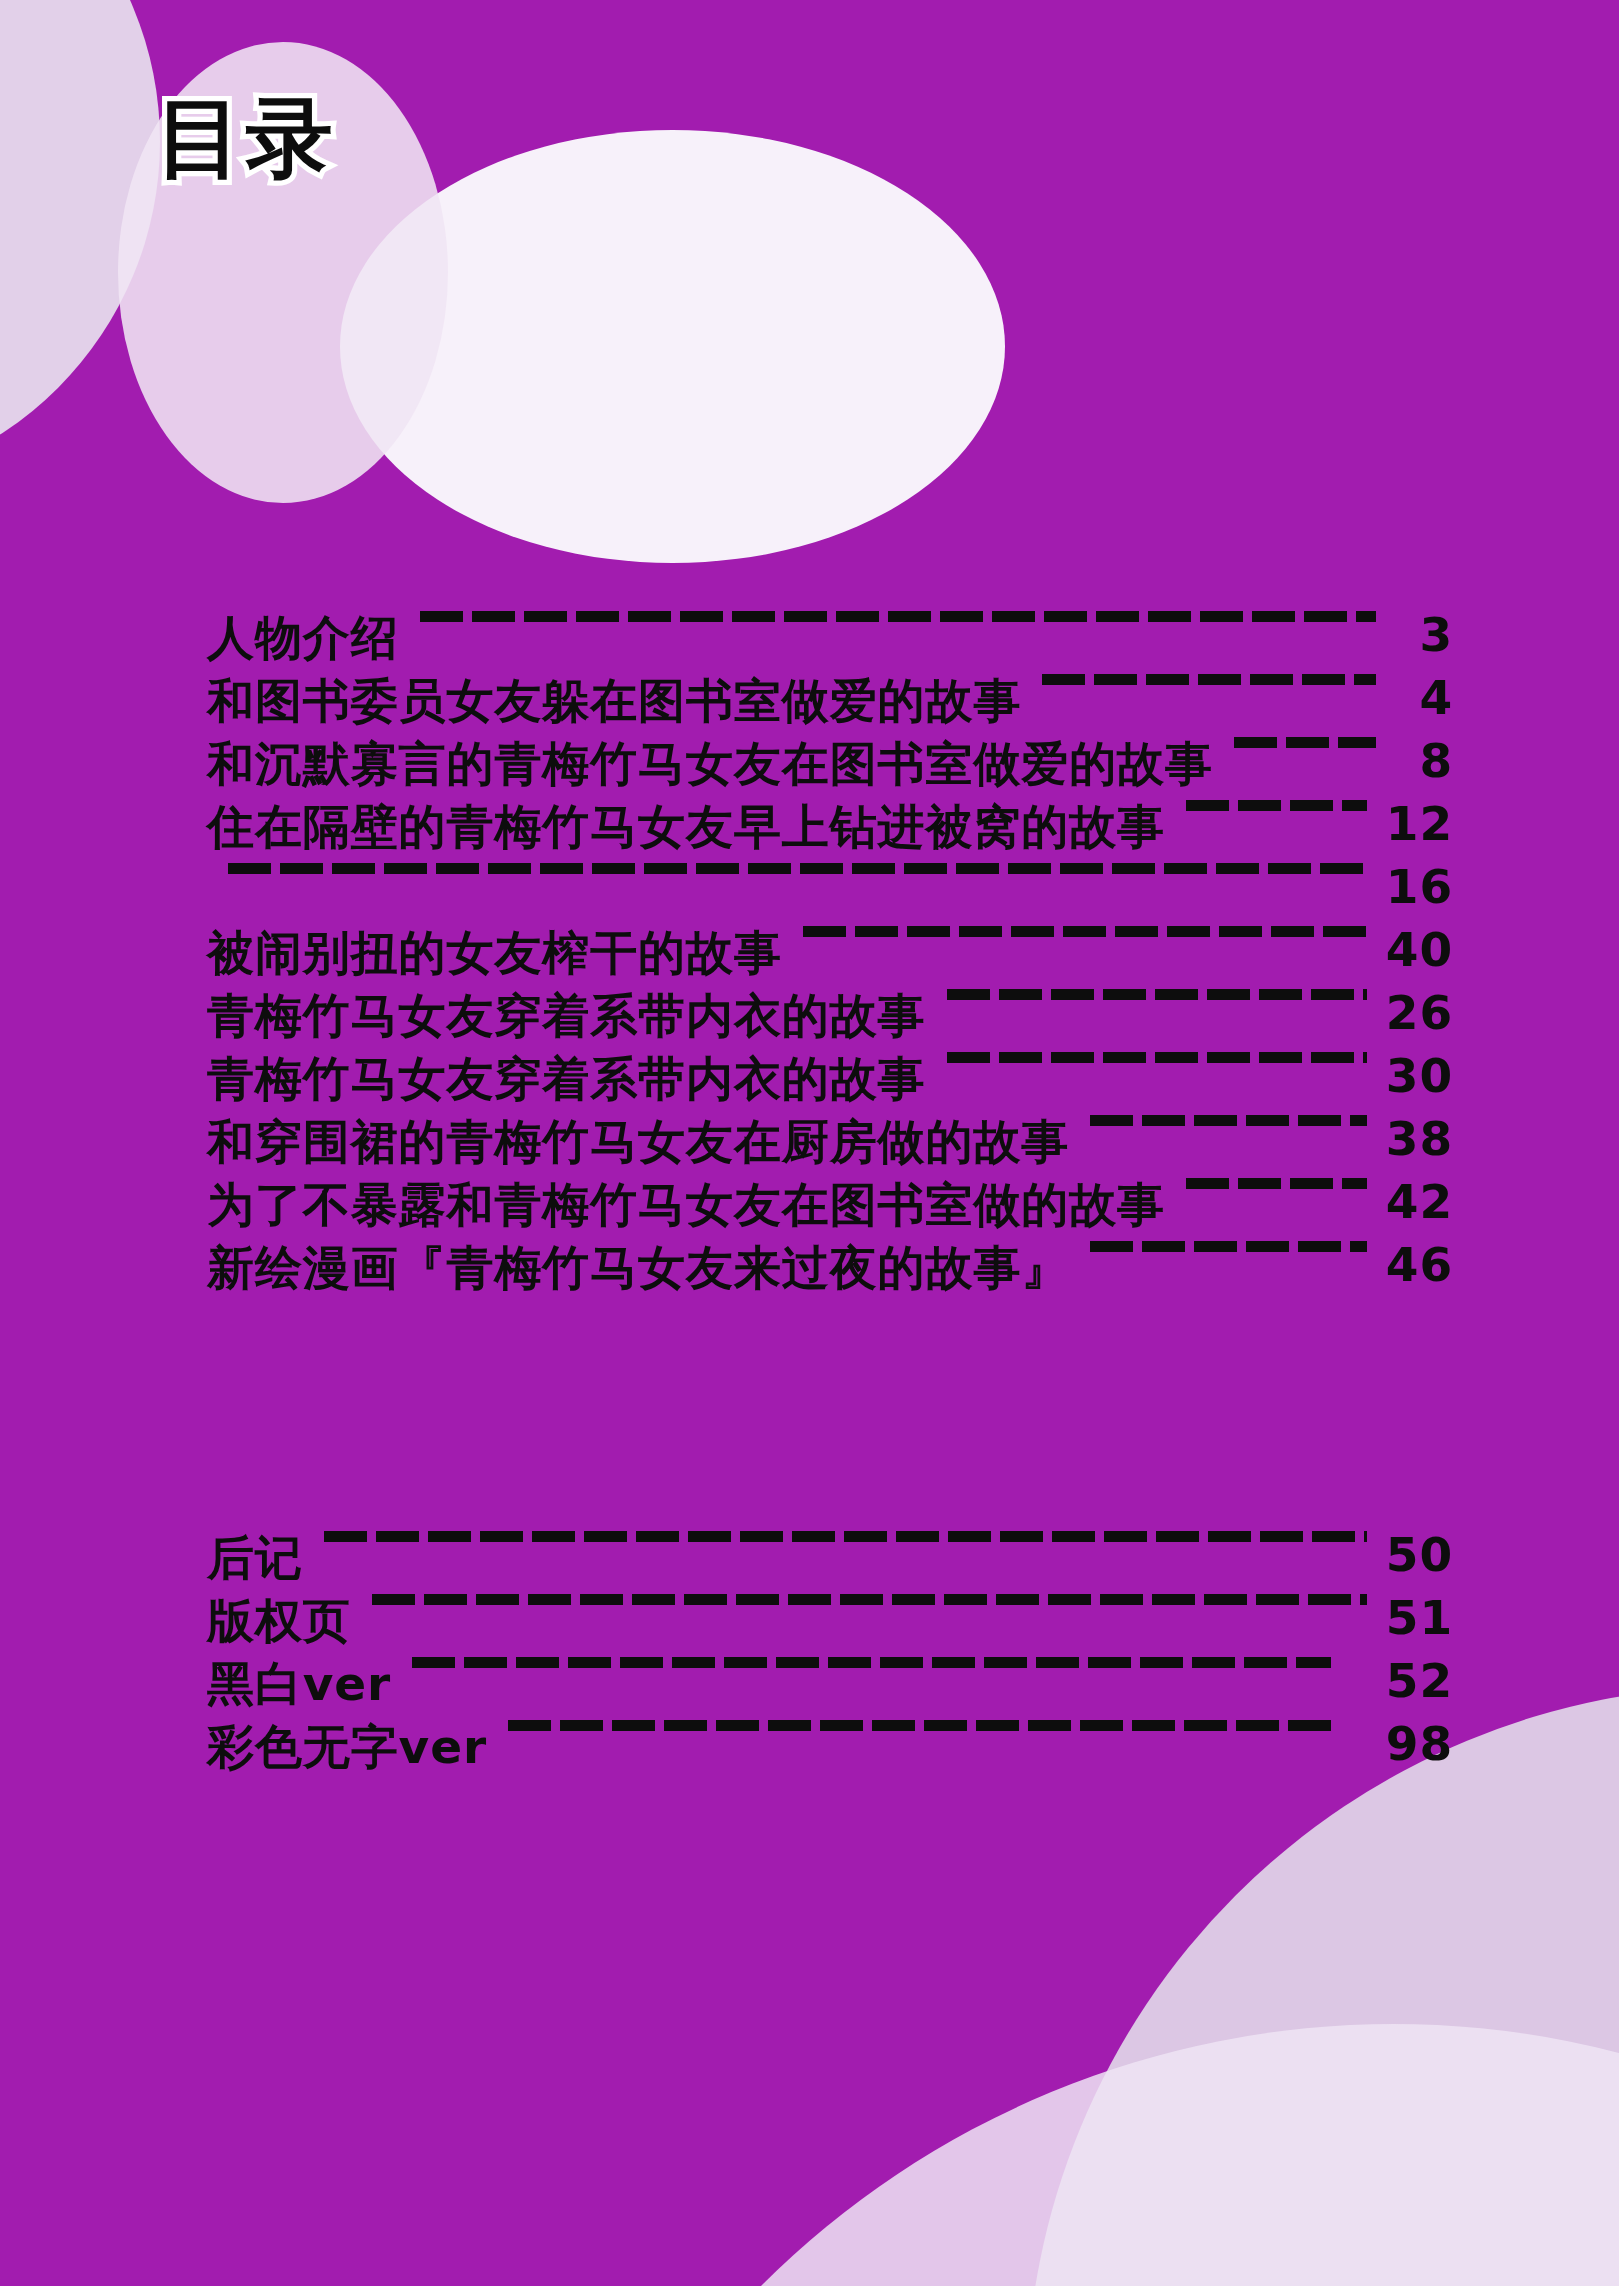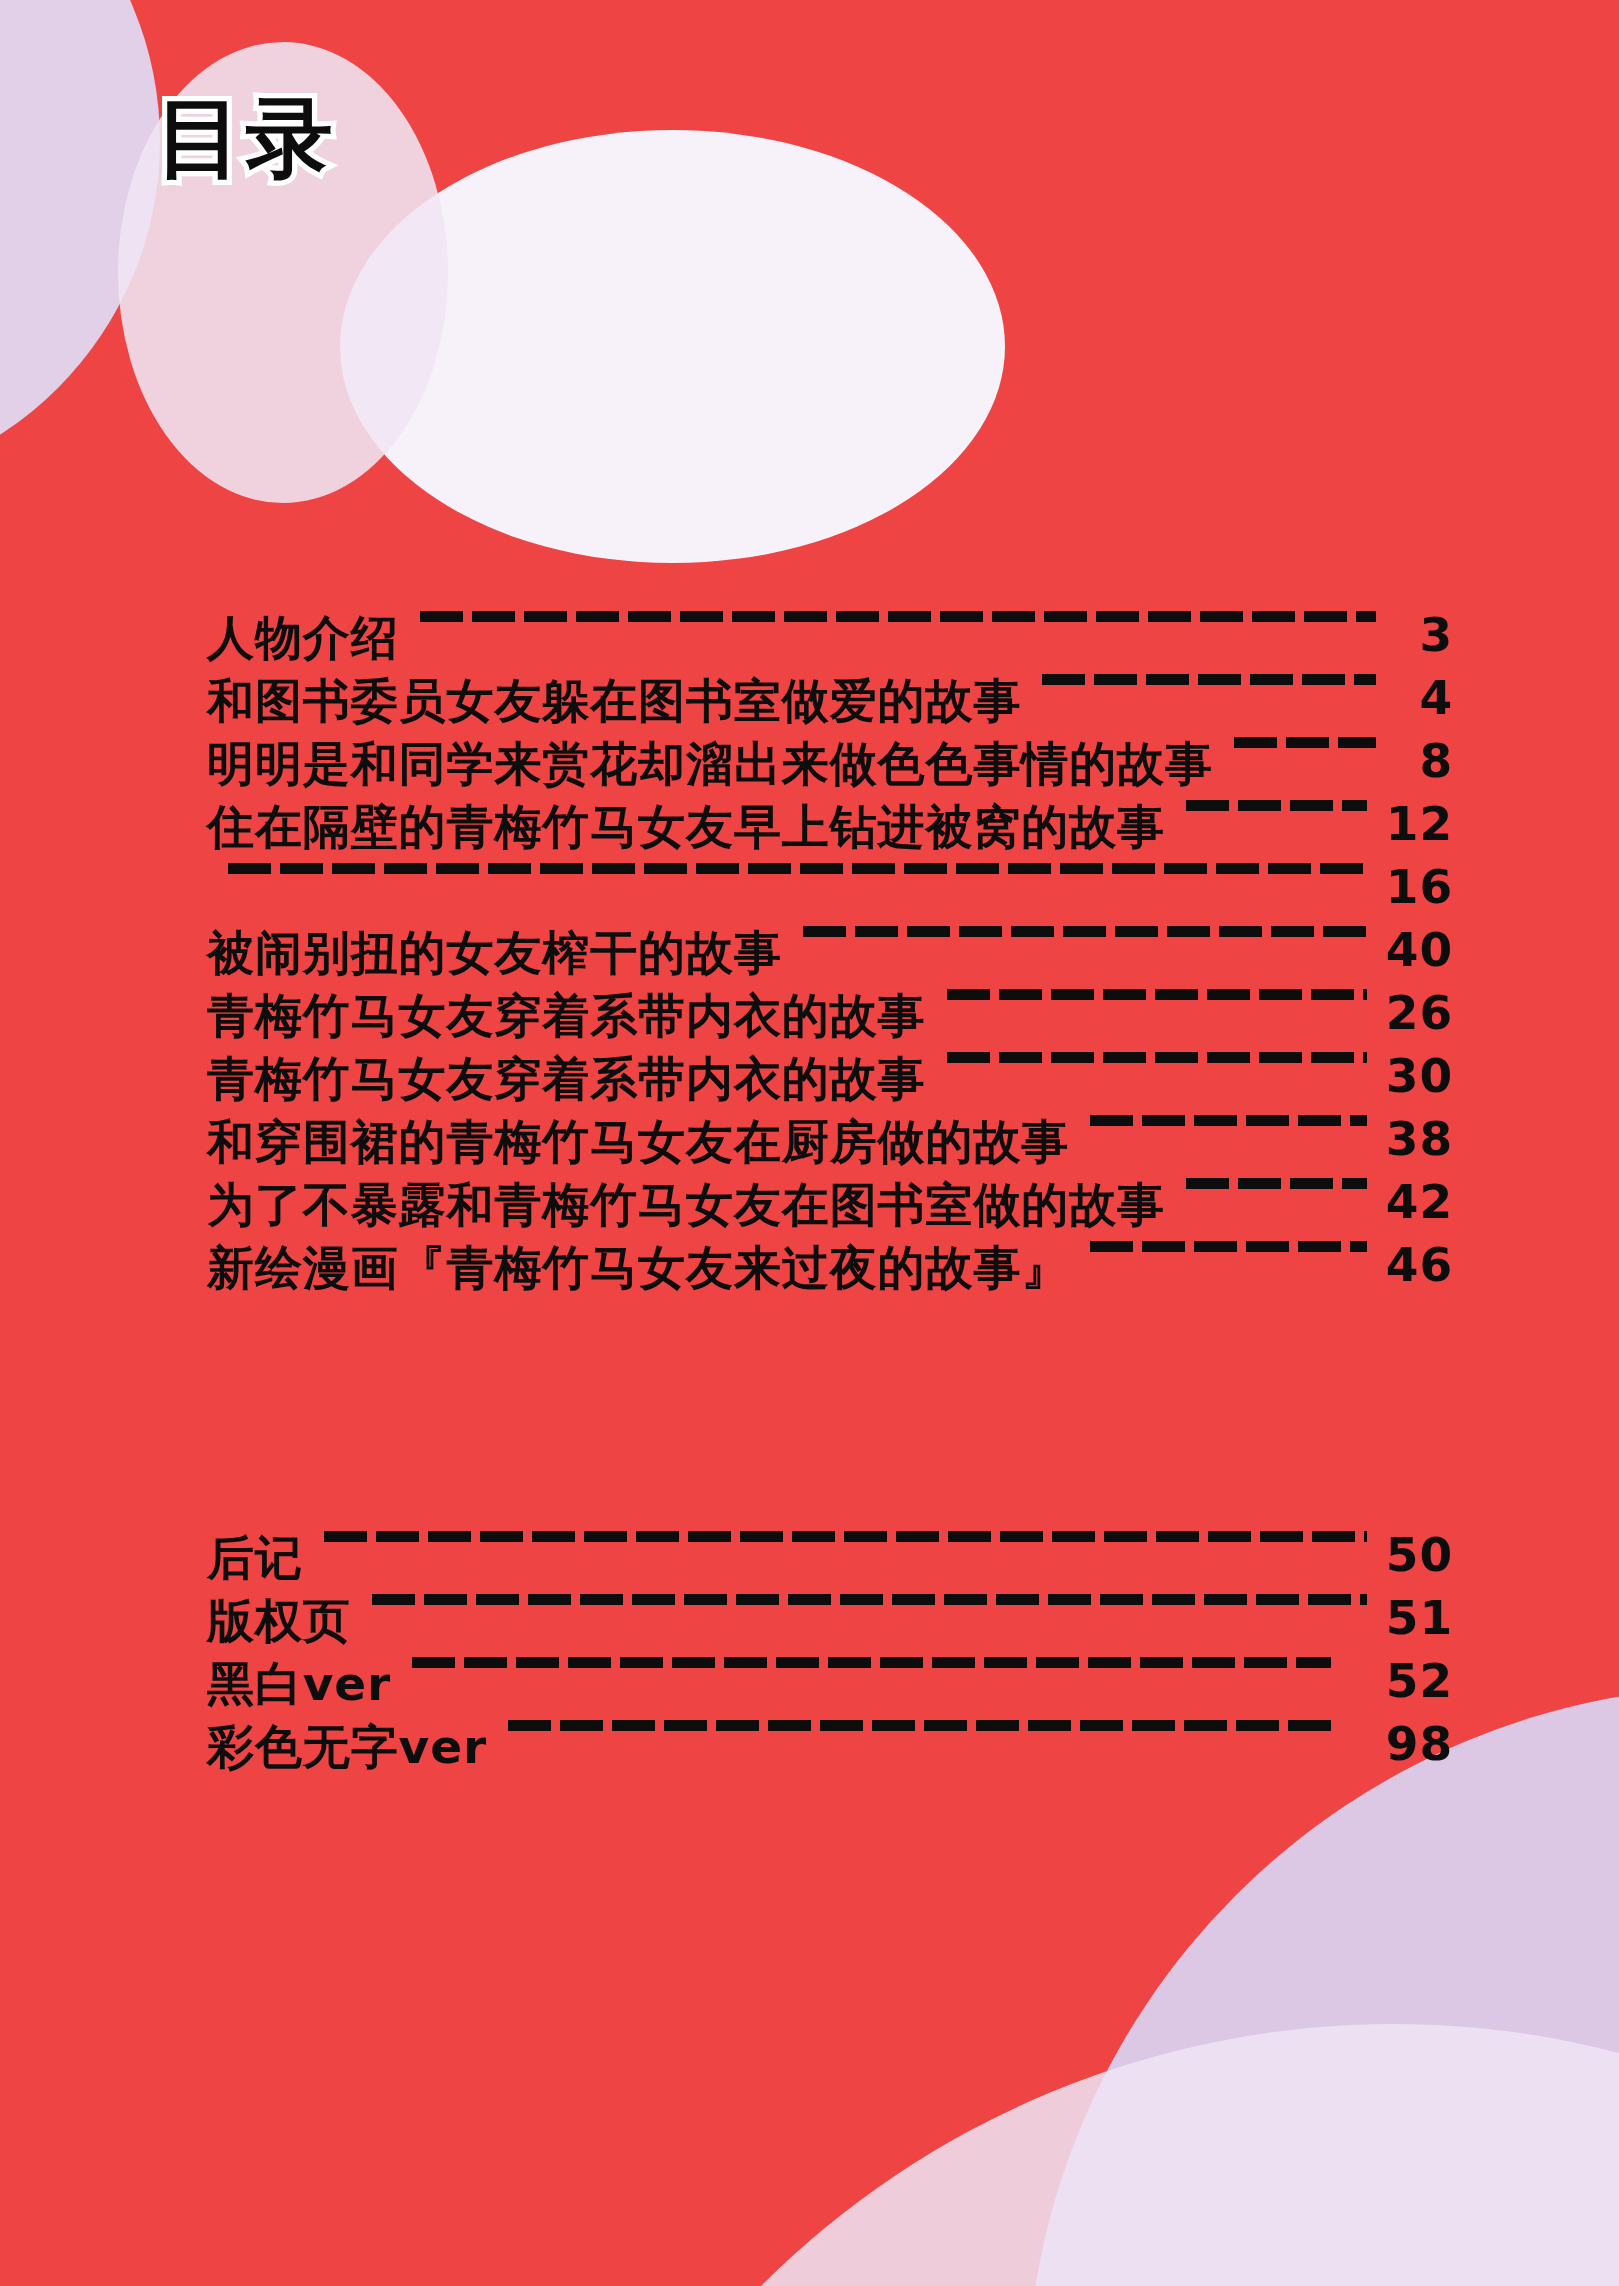--- a/index.html
+++ b/index.html
@@ -3,21 +3,21 @@
 <meta charset="utf-8">
 <style>
   html,body{margin:0;padding:0;}
   body{
     width:1620px;height:2286px;
     font-family:"DejaVu Sans","Liberation Sans",sans-serif;
     background:#ffffff;
   }
   .page{
     position:relative;width:1620px;height:2286px;
-    overflow:hidden;background:#ef4444;
+    overflow:hidden;background:#a21caf;
   }
   
   .blob{position:absolute;border-radius:50%;}
   .blob-a{left:-537px;top:-207px;width:697px;height:697px;}
   .blob-c{left:340px;top:130px;width:665px;height:433px;}
   .blob-b{left:118px;top:42px;width:330px;height:461px;opacity:.88;}
   .blob-d{left:1026px;top:1686px;width:1431px;height:1431px;}
   .blob-e{left:499px;top:2024px;width:1789px;height:1789px;opacity:.85;}
 
   .title{
@@ -71,21 +71,21 @@
         <span class="label">人物介绍</span>
         <span class="leader"></span>
         <span class="num">3</span>
       </div>
       <div class="row">
         <span class="label">和图书委员女友躲在图书室做爱的故事</span>
         <span class="leader"></span>
         <span class="num">4</span>
       </div>
       <div class="row">
-        <span class="label">明明是和同学来赏花却溜出来做色色事情的故事</span>
+        <span class="label">和沉默寡言的青梅竹马女友在图书室做爱的故事</span>
         <span class="leader"></span>
         <span class="num">8</span>
       </div>
       <div class="row">
         <span class="label">住在隔壁的青梅竹马女友早上钻进被窝的故事</span>
         <span class="leader"></span>
         <span class="num">12</span>
       </div>
       <div class="row">
         <span class="leader"></span>

